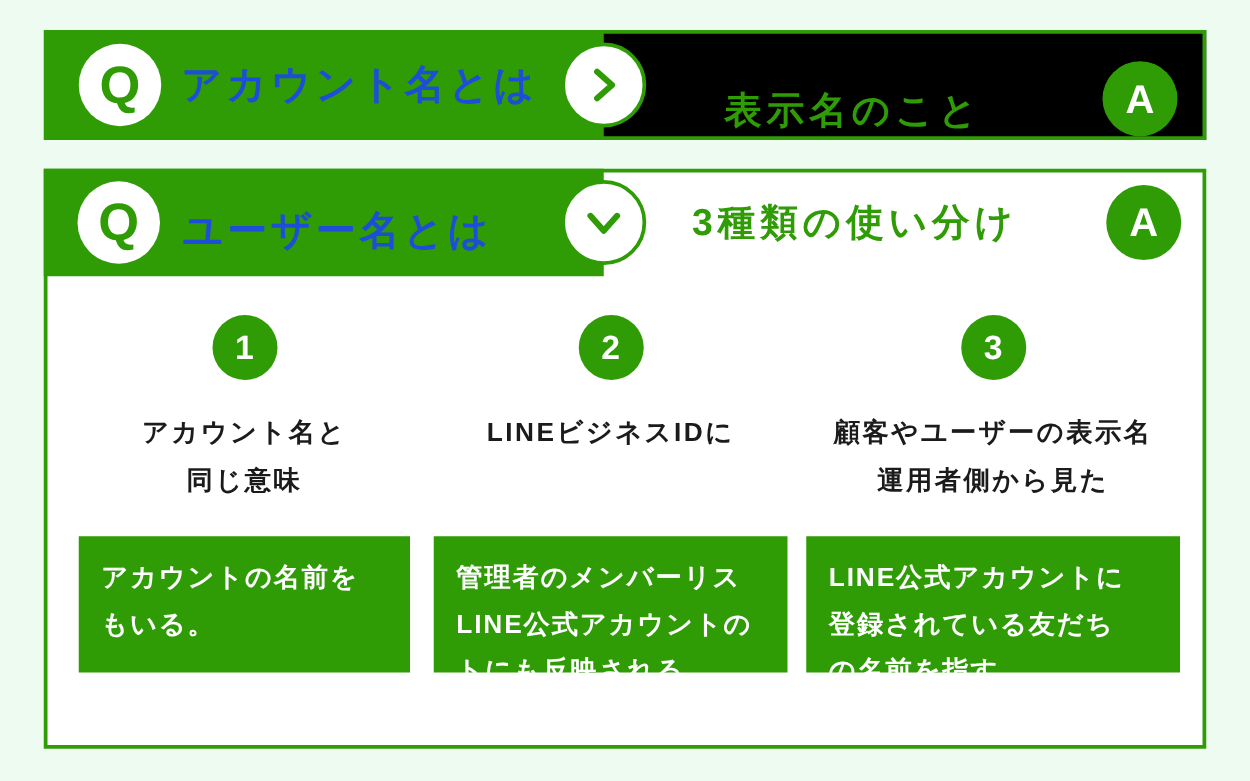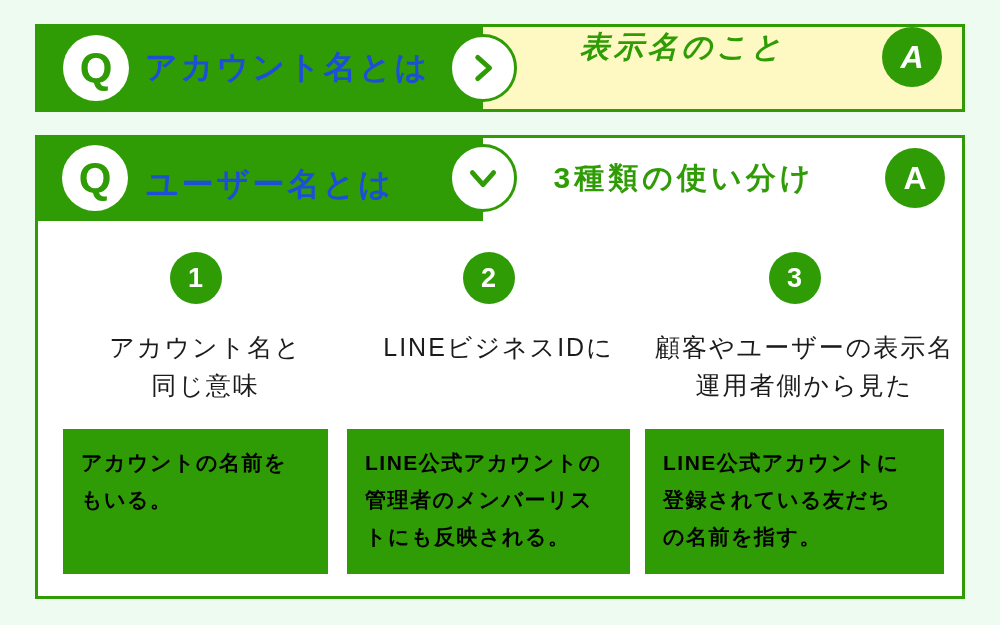--- a/index.html
+++ b/index.html
@@ -20,22 +20,22 @@
   
   .banner{position:absolute;left:35px;width:930px;height:88px;}
   .banner1{top:24px;}
   .banner-green{
     position:absolute;left:0;top:0;width:448px;height:100%;
     background:var(--green);
     display:flex;align-items:center;
   }
   .banner-white{
     position:absolute;left:445px;top:0;right:0;height:100%;
-    background:#fef9c3;border:3px solid var(--green);
-    display:flex;align-items:flex-start;font-style:italic;
+    background:#000000;border:3px solid var(--green);
+    display:flex;align-items:flex-end;
   }
   .q-badge{
     position:absolute;left:28px;top:50%;transform:translateY(-50%);
     width:66px;height:66px;border-radius:50%;
     background:#fff;color:var(--green);
     display:flex;align-items:center;justify-content:center;
     font-size:42px;font-weight:900;line-height:1;
   }
   .q-title{
     position:absolute;left:110px;top:0;height:100%;
@@ -87,28 +87,28 @@
   .col2{left:309px;width:283px;}
   .col3{left:607px;width:299px;}
   .num-circle{
     position:absolute;top:114px;left:50%;transform:translateX(-50%);
     width:52px;height:52px;border-radius:50%;
     background:var(--green);color:#fff;
     display:flex;align-items:center;justify-content:center;
     font-size:27px;font-weight:800;line-height:1;
   }
   .col-heading{
-    position:absolute;top:190px;left:10px;width:100%;
+    position:absolute;top:190px;left:0;width:100%;
     text-align:center;color:var(--dark);
-    font-size:25px;font-weight:400;line-height:38px;letter-spacing:2px;
+    font-size:21px;font-weight:700;line-height:38px;letter-spacing:2px;
     white-space:nowrap;
   }
   .desc-box{
-    position:absolute;top:291px;left:0;width:100%;height:145px;
-    background:var(--green);color:#000000;
+    position:absolute;top:291px;left:0;width:100%;height:109px;
+    background:var(--green);color:#ffffff;
     padding:15px 18px;
     font-size:21px;font-weight:700;line-height:37px;letter-spacing:1.5px;
     white-space:nowrap;
   }
 </style>
 </head>
 <body>
 
 <div class="page">
 
@@ -152,22 +152,22 @@
         <div>もいる。</div>
       </div>
     </div>
 
     <div class="col col2">
       <div class="num-circle">2</div>
       <div class="col-heading">
         <div>LINEビジネスIDに</div>
       </div>
       <div class="desc-box">
+        <div>管理者のメンバーリス</div>
         <div>LINE公式アカウントの</div>
-        <div>管理者のメンバーリス</div>
         <div>トにも反映される。</div>
       </div>
     </div>
 
     <div class="col col3">
       <div class="num-circle">3</div>
       <div class="col-heading">
         <div>顧客やユーザーの表示名</div>
         <div>運用者側から見た</div>
       </div>

